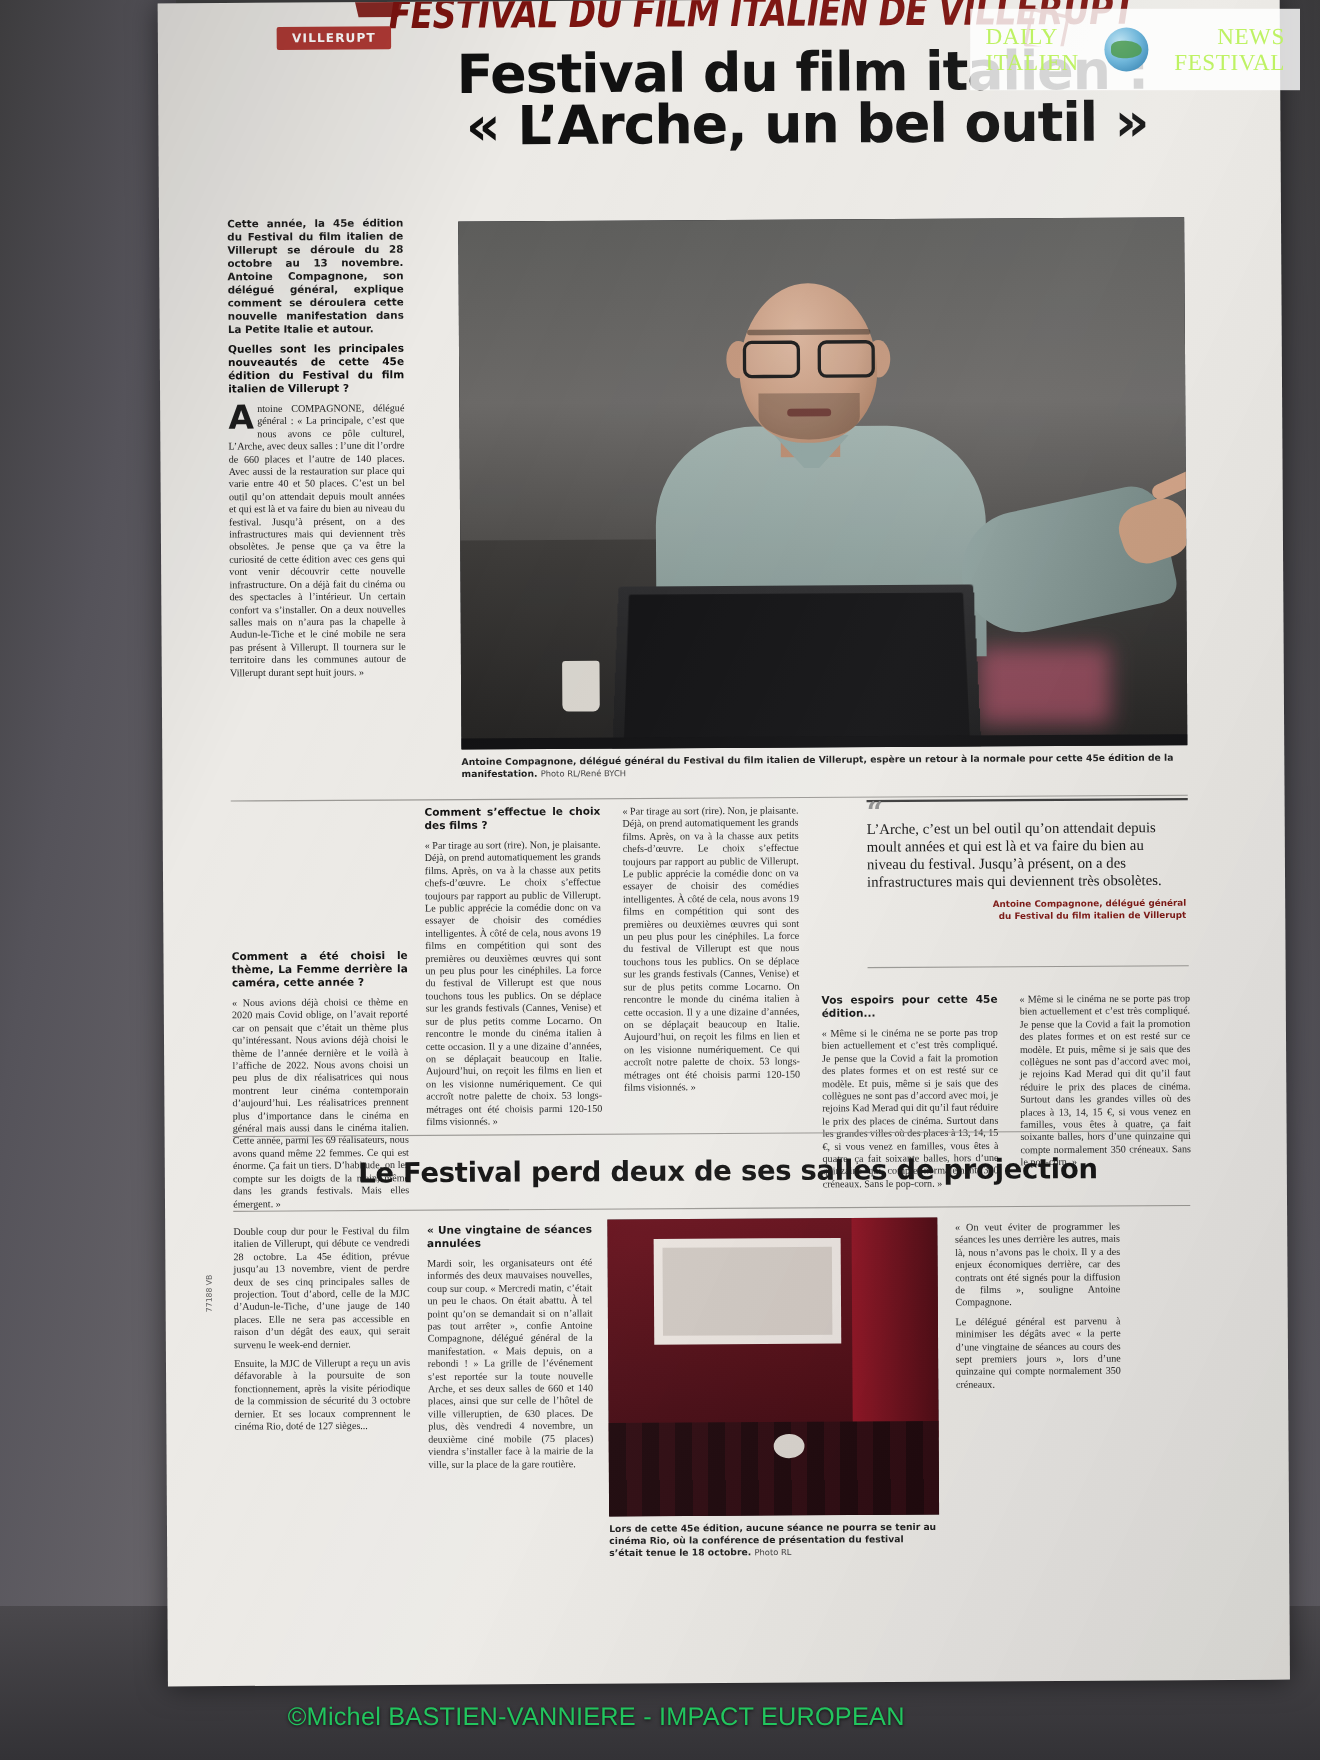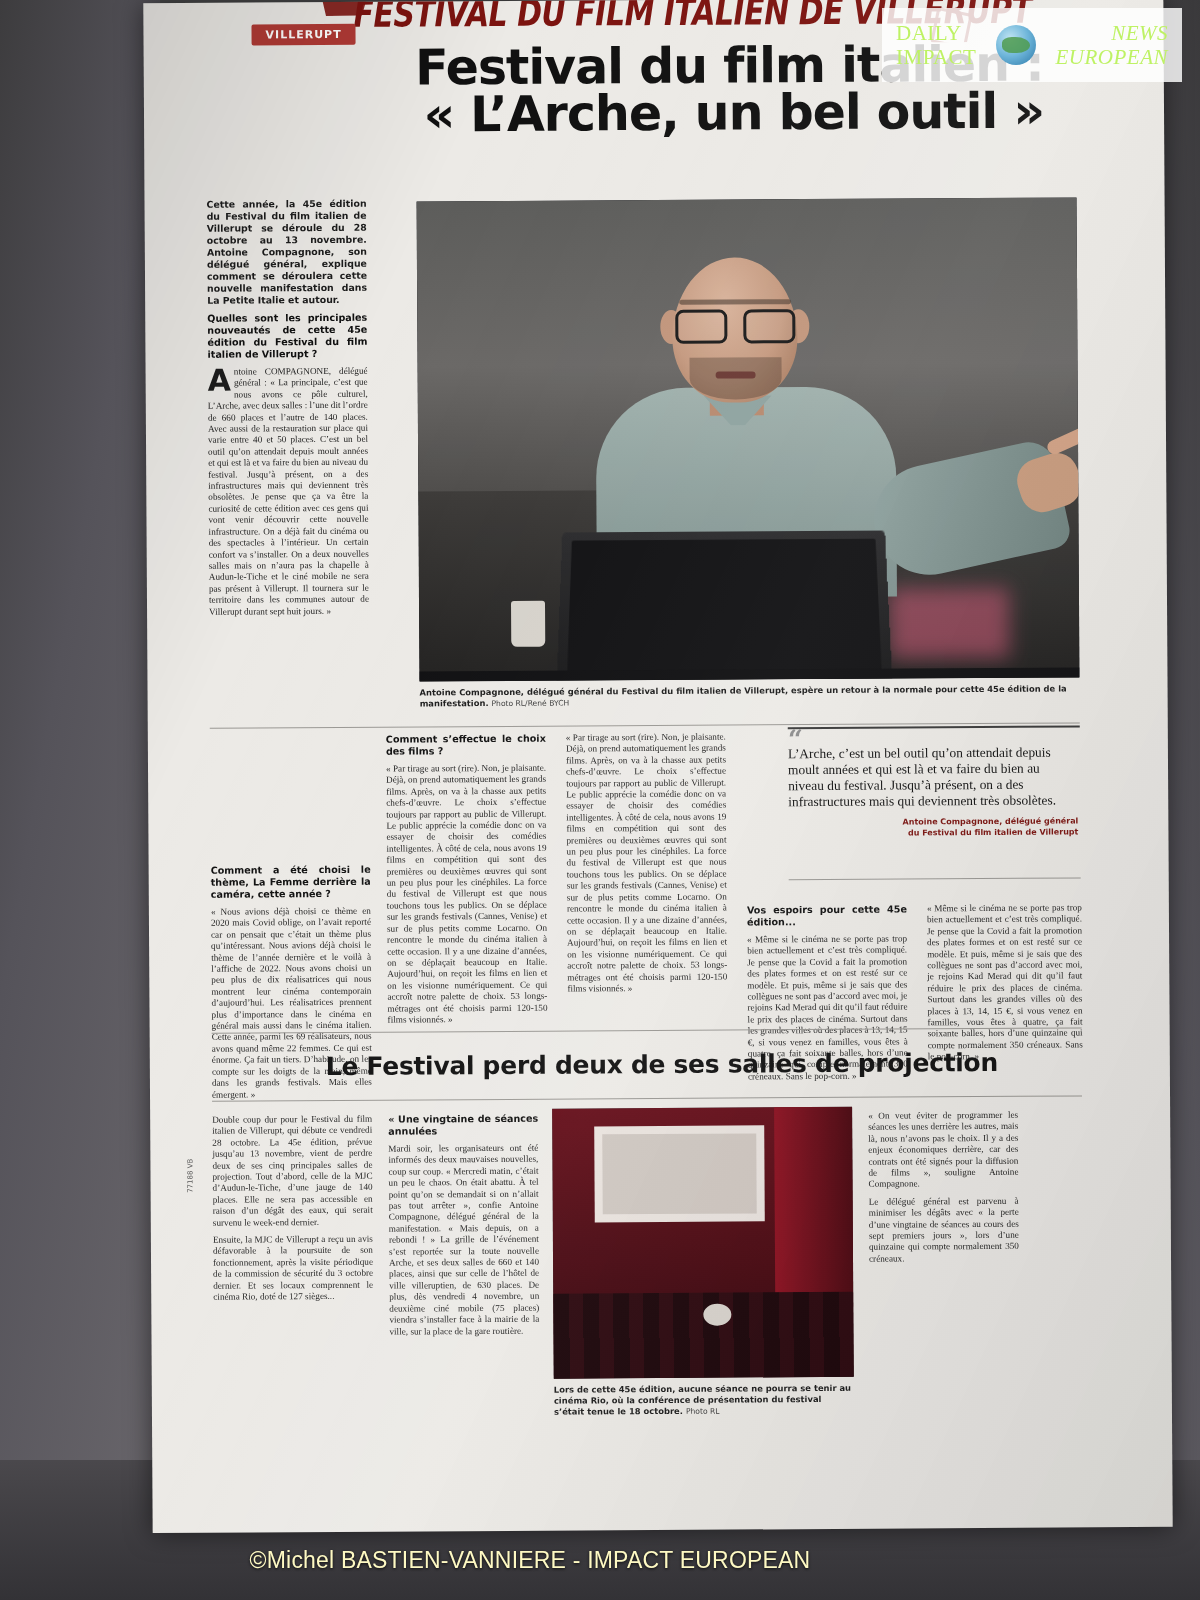--- a/index.html
+++ b/index.html
@@ -213,36 +213,36 @@
   }
 
   
   .logo{
     position:absolute;right:18px;top:8px;width:300px;height:74px;
     background:rgba(255,255,255,.82);
     display:flex;align-items:center;justify-content:space-between;
     padding:0 14px;box-sizing:border-box;
   }
   .logo-col{font-family:"Liberation Serif", serif;font-size:21px;line-height:24px;color:#bef264;letter-spacing:.5px;}
-  .logo-col.right{text-align:right;font-style:italic;}
+  .logo-col.right{text-align:right;}
   .logo-globe{
     width:40px;height:40px;border-radius:50%;
     background:radial-gradient(circle at 35% 33%,#bfe3f2 0%,#6fb6da 48%,#2b78a8 100%);
     position:relative;flex:0 0 auto;
   }
   .logo-globe:after{
     content:"";position:absolute;left:6px;top:12px;width:28px;height:16px;
     background:#4f9b4f;border-radius:40% 60% 55% 45%;opacity:.85;
   }
 
   
   .copyright{
-    position:absolute;left:0;bottom:26px;width:1060px;text-align:center;
+    position:absolute;left:12px;bottom:26px;width:1060px;text-align:center;
     font-family:"Liberation Sans", sans-serif;
-    font-size:23px;color:#fef9c3;
+    font-size:23px;color:#22c55e;
     text-shadow:0 1px 3px rgba(0,0,0,.8);
     letter-spacing:.2px;
   }
 </style>
 </head>
 <body>
 
 <div id="page">
 
   <div class="bg-left"></div>
@@ -369,24 +369,24 @@
       <span class="credit">Photo RL</span>
     </div>
 
     <div class="sidecode">77188 VB</div>
 
   </div>
 
   <div class="logo">
     <div class="logo-col">
       <div>DAILY</div>
-      <div>IMPACT</div>
+      <div>ITALIEN</div>
     </div>
     <div class="logo-globe"></div>
     <div class="logo-col right">
       <div>NEWS</div>
-      <div>EUROPEAN</div>
+      <div>FESTIVAL</div>
     </div>
   </div>
 
   <div class="copyright">©Michel BASTIEN-VANNIERE - IMPACT EUROPEAN</div>
 
 </div>
 
 </body></html>

